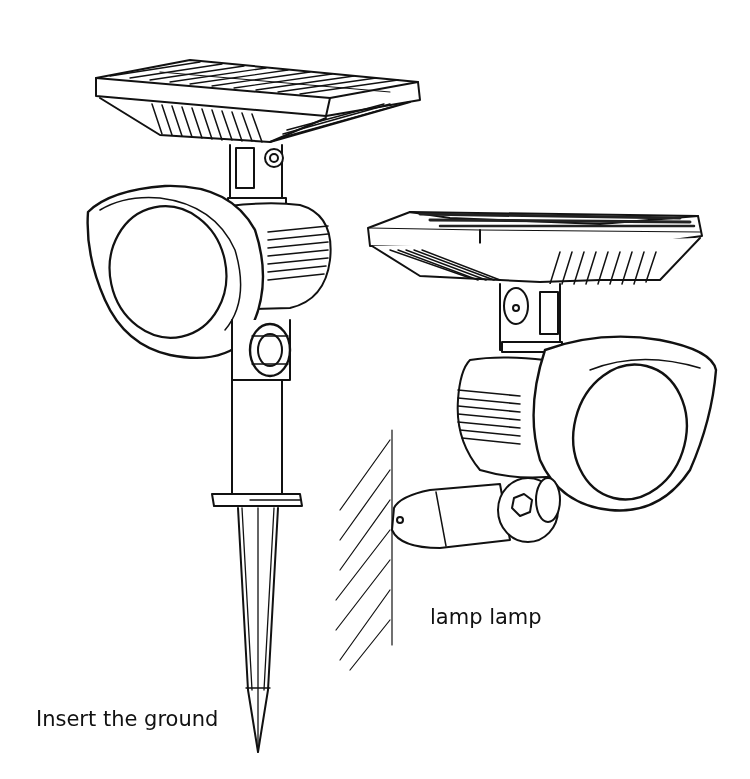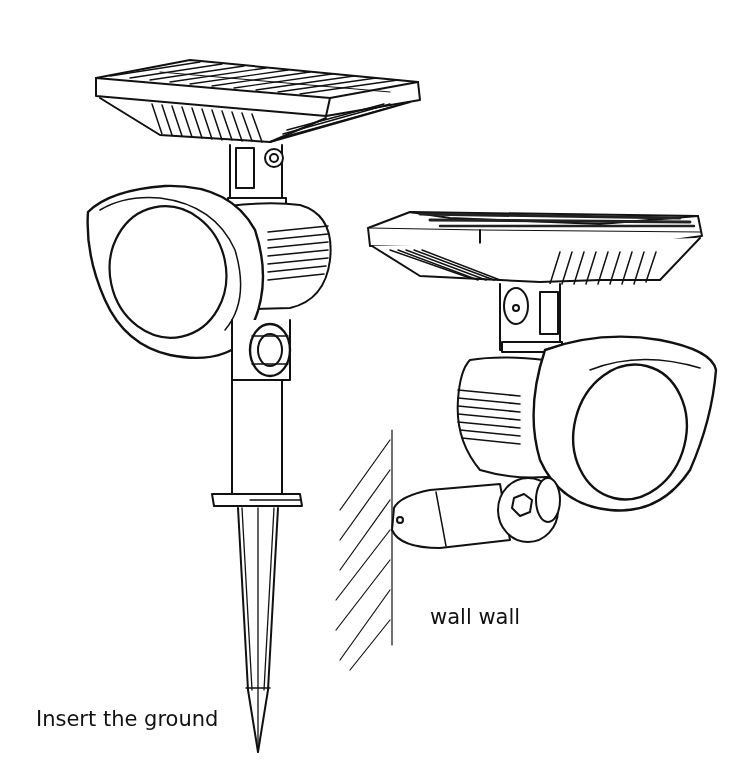--- a/index.html
+++ b/index.html
@@ -184,14 +184,14 @@
           <path d="M340 570 L390 500"></path>
         <path d="M336 600 L390 530"></path>
           <path d="M336 630 L390 560"></path>
           <path d="M340 660 L390 590"></path>
         <path d="M350 670 L390 620"></path>
       </g>
     </g>
   </svg>
 
   <div class="label label-ground">Insert the ground</div>
-  <div class="label label-wall">wall wall</div>
+  <div class="label label-wall">lamp lamp</div>
 </div>
 
 </body></html>

